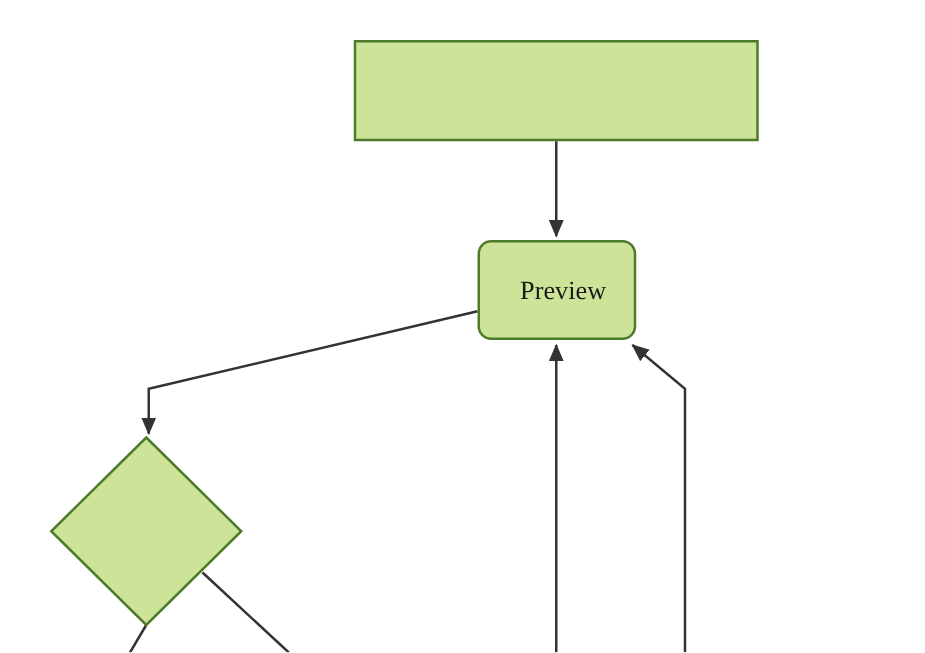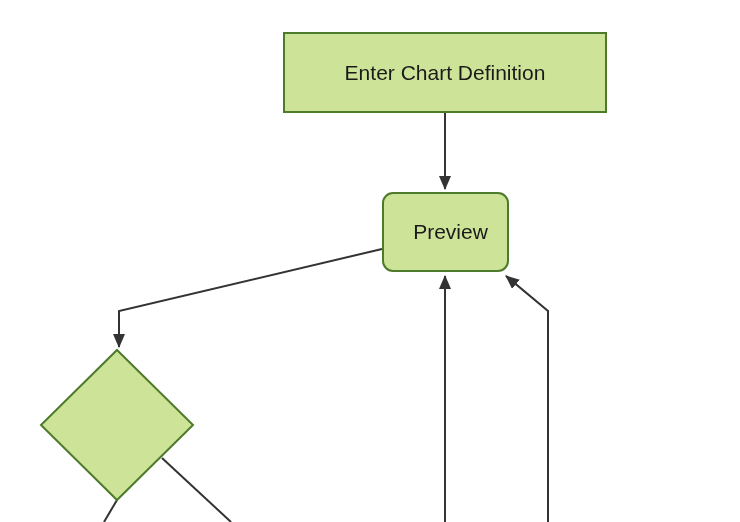--- a/index.html
+++ b/index.html
@@ -53,18 +53,17 @@
       <path d="M548,522 L548,311 L506,276" marker-end="url(#arrow)"></path>
     </g>
 
     <g fill="#cde498" stroke="#4e7a2c" stroke-width="2">
       <rect x="284" y="33" width="322" height="79"></rect>
       <rect x="383" y="193" width="125" height="78" rx="10" ry="10"></rect>
       <polygon points="117,350 193,425 117,500 41,425"></polygon>
     </g>
   </svg>
 
-  <div class="node-label" style="left:283px; top:32px; width:324px; height:81px;">Enter Chart Definition</div>
 
-  <div class="node-label" style="left:382px; top:192px; width:137px; height:80px;">Preview</div>
+  <div class="node-label" style="left:382px; top:192px; width:137px; height:80px;font-family:Liberation Serif, serif;">Preview</div>
 
 
 </div>
 
 </body></html>

